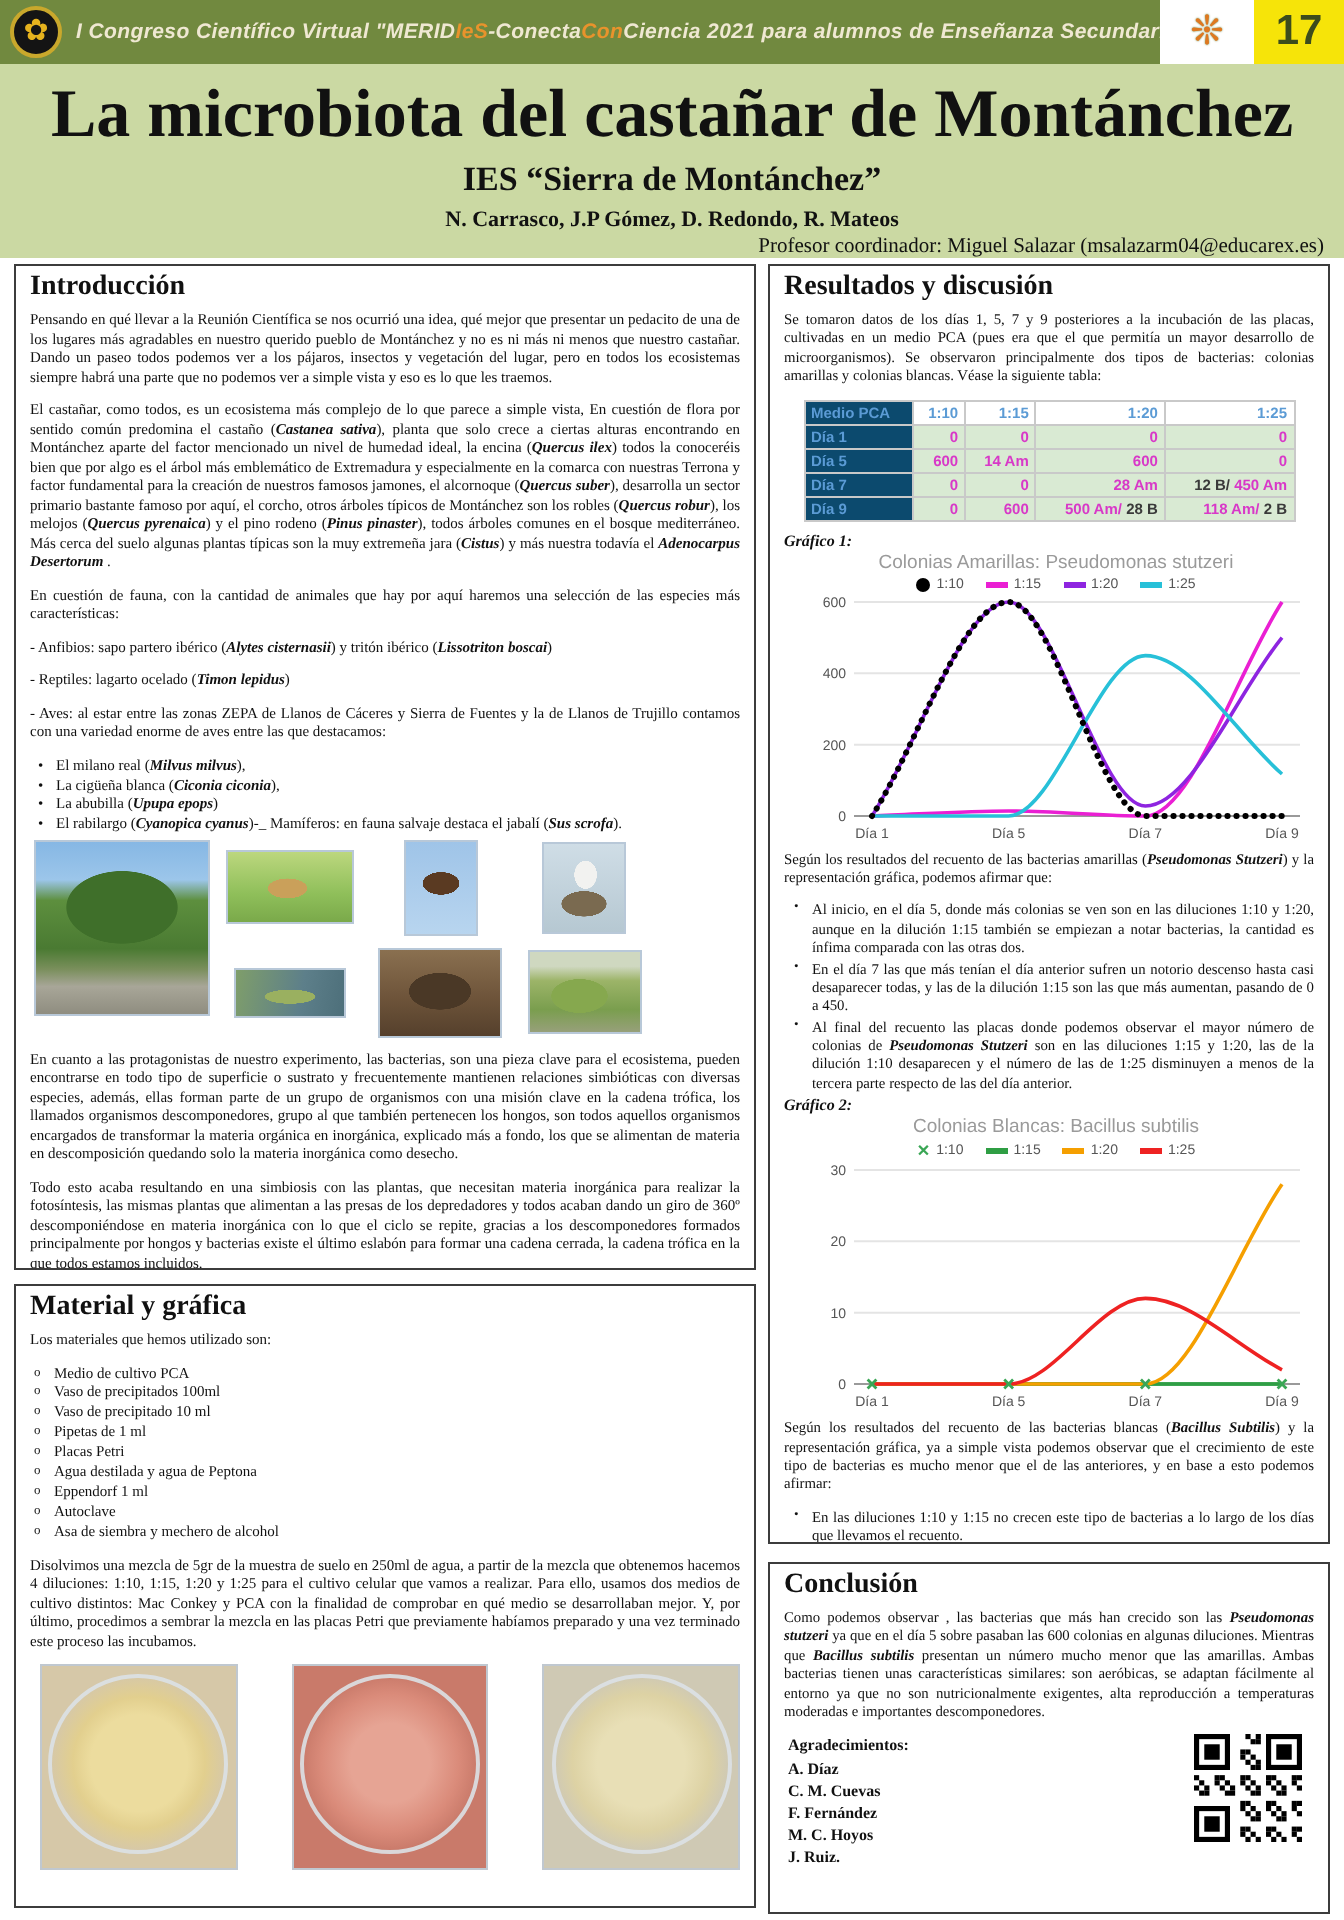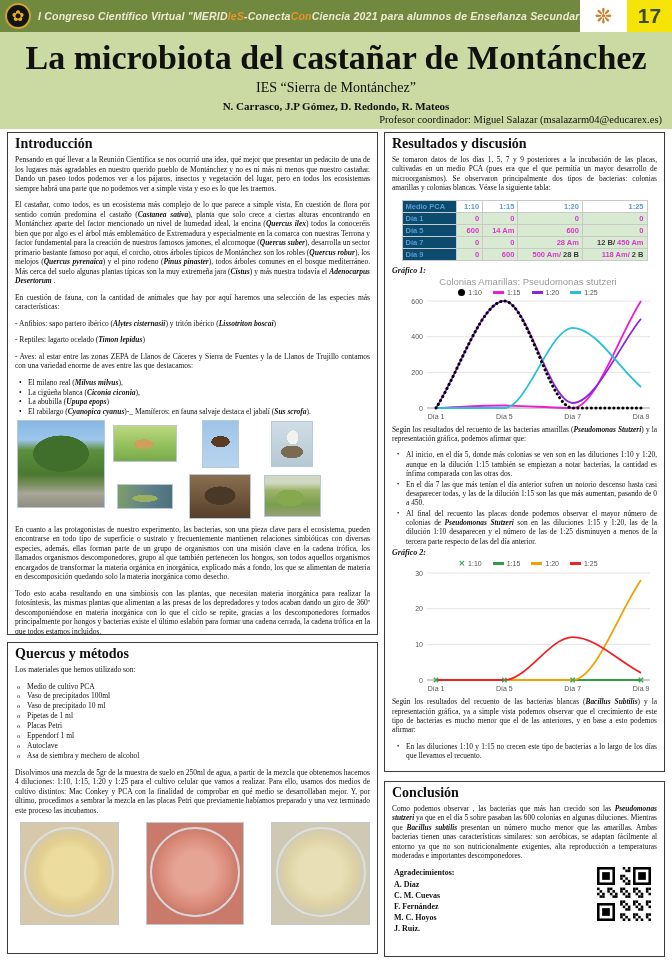--- a/index.html
+++ b/index.html
@@ -15,21 +15,21 @@
                     font-size:10.5px; padding-left:7px; letter-spacing:0.2px; white-space:nowrap; overflow:hidden; }
   .seg-cream { color:#efe8d2; } .seg-orange { color:#e8932c; }
   .logo-box { width:47px; height:32px; background:#fff; display:flex; align-items:center; justify-content:center; flex:0 0 auto; }
   .logo-box span { color:#e07820; font-size:20px; line-height:1; text-shadow:0 0 1px #5d7a2e; }
   .num-box { width:45px; height:32px; background:#f6e409; display:flex; align-items:center; justify-content:center;
              font-family:"Liberation Sans", sans-serif; font-weight:bold; font-size:21px; color:#3c4c1c; flex:0 0 auto; }
 
   
   .title-band { height:97px; background:#cbd9a3; text-align:center; padding-top:7px; }
   .main-title { font-size:34px; font-weight:bold; line-height:1.1; }
-  .school { font-size:14px; font-weight:normal; margin-top:4px; }
+  .school { font-size:17px; font-weight:bold; margin-top:4px; }
   .authors { font-size:11px; font-weight:bold; margin-top:4px; }
   .coordinator { font-size:10.5px; font-weight:normal; text-align:right; padding-right:10px; margin-top:2px; }
 
   
   .content { display:flex; gap:6px; padding:3px 7px 0 7px; }
   .col-left { width:371px; display:flex; flex-direction:column; gap:7px; }
   .col-right { width:284px; display:flex; flex-direction:column; gap:9px; }
   .panel { border:1px solid #3c3c3c; background:#fff; padding:3px 7px 4px 7px; overflow:hidden; }
   .panel h2 { font-size:14px; font-weight:bold; margin:0 0 3px 0; }
   #intro-panel { height:503px; }
@@ -164,28 +164,29 @@
           <div class="ph ph-lizard"></div>
           <div class="ph ph-boar"></div>
           <div class="ph ph-shrub"></div>
         </div>
       </div>
       <p class="body rich">En cuanto a las protagonistas de nuestro experimento, las bacterias, son una pieza clave para el ecosistema, pueden encontrarse en todo tipo de superficie o sustrato y frecuentemente mantienen relaciones simbióticas con diversas especies, además, ellas forman parte de un grupo de organismos con una misión clave en la cadena trófica, los llamados organismos descomponedores, grupo al que también pertenecen los hongos, son todos aquellos organismos encargados de transformar la materia orgánica en inorgánica, explicado más a fondo, los que se alimentan de materia en descomposición quedando solo la materia inorgánica como desecho.</p>
       <p class="body rich">Todo esto acaba resultando en una simbiosis con las plantas, que necesitan materia inorgánica para realizar la fotosíntesis, las mismas plantas que alimentan a las presas de los depredadores y todos acaban dando un giro de 360º descomponiéndose en materia inorgánica con lo que el ciclo se repite, gracias a los descomponedores formados principalmente por hongos y bacterias existe el último eslabón para formar una cadena cerrada, la cadena trófica en la que todos estamos incluidos.</p>
     </div>
 
     <div class="panel" id="methods-panel">
-      <h2>Quercus y métodos</h2>
+      <h2>Material y gráfica</h2>
       <p class="body tight">Los materiales que hemos utilizado son:</p>
       <ul class="plain o-list">
           <li>Medio de cultivo PCA</li>
           <li>Vaso de precipitados 100ml</li>
           <li>Vaso de precipitado 10 ml</li>
           <li>Pipetas de 1 ml</li>
           <li>Placas Petri</li>
+          <li>Agua destilada y agua de Peptona</li>
           <li>Eppendorf 1 ml</li>
           <li>Autoclave</li>
           <li>Asa de siembra y mechero de alcohol</li>
         </ul>
       <p class="body rich" style="margin-top:7px">Disolvimos una mezcla de 5gr de la muestra de suelo en 250ml de agua, a partir de la mezcla que obtenemos hacemos 4 diluciones: 1:10, 1:15, 1:20 y 1:25 para el cultivo celular que vamos a realizar. Para ello, usamos dos medios de cultivo distintos: Mac Conkey y PCA con la finalidad de comprobar en qué medio se desarrollaban mejor. Y, por último, procedimos a sembrar la mezcla en las placas Petri que previamente habíamos preparado y una vez terminado este proceso las incubamos.</p>
       <div class="dishes">
         <div class="dish dish-yellow"></div>
         <div class="dish dish-pink"></div>
         <div class="dish dish-pale"></div>
       </div>
@@ -283,20 +284,21 @@
       </div>
       <p class="body tight rich">Según los resultados del recuento de las bacterias amarillas (<span class="sp">Pseudomonas Stutzeri</span>) y la representación gráfica, podemos afirmar que:</p>
       <ul class="plain dot-list">
           <li class="rich">Al inicio, en el día 5, donde más colonias se ven son en las diluciones 1:10 y 1:20, aunque en la dilución 1:15 también se empiezan a notar bacterias, la cantidad es ínfima comparada con las otras dos.</li>
           <li class="rich">En el día 7 las que más tenían el día anterior sufren un notorio descenso hasta casi desaparecer todas, y las de la dilución 1:15 son las que más aumentan, pasando de 0 a 450.</li>
           <li class="rich">Al final del recuento las placas donde podemos observar el mayor número de colonias de <span class="sp">Pseudomonas Stutzeri</span> son en las diluciones 1:15 y 1:20, las de la dilución 1:10 desaparecen y el número de las de 1:25 disminuyen a menos de la tercera parte respecto de las del día anterior.</li>
         </ul>
 
       <div class="gfx-label">Gráfico 2:</div>
       <div class="chart">
+        <div class="chart-title">Colonias Blancas: Bacillus subtilis</div>
         <div class="legend">
             <span class="item">
               <span style="color: rgb(58, 166, 85); font-size: 8px; font-weight: bold;">✕</span>
               <span>1:10</span>
             </span>
             <span class="item">
               <span style="width: 11px; height: 3px; background: rgb(47, 158, 68); display: inline-block;"></span>
               <span>1:15</span>
             </span>
             <span class="item">

